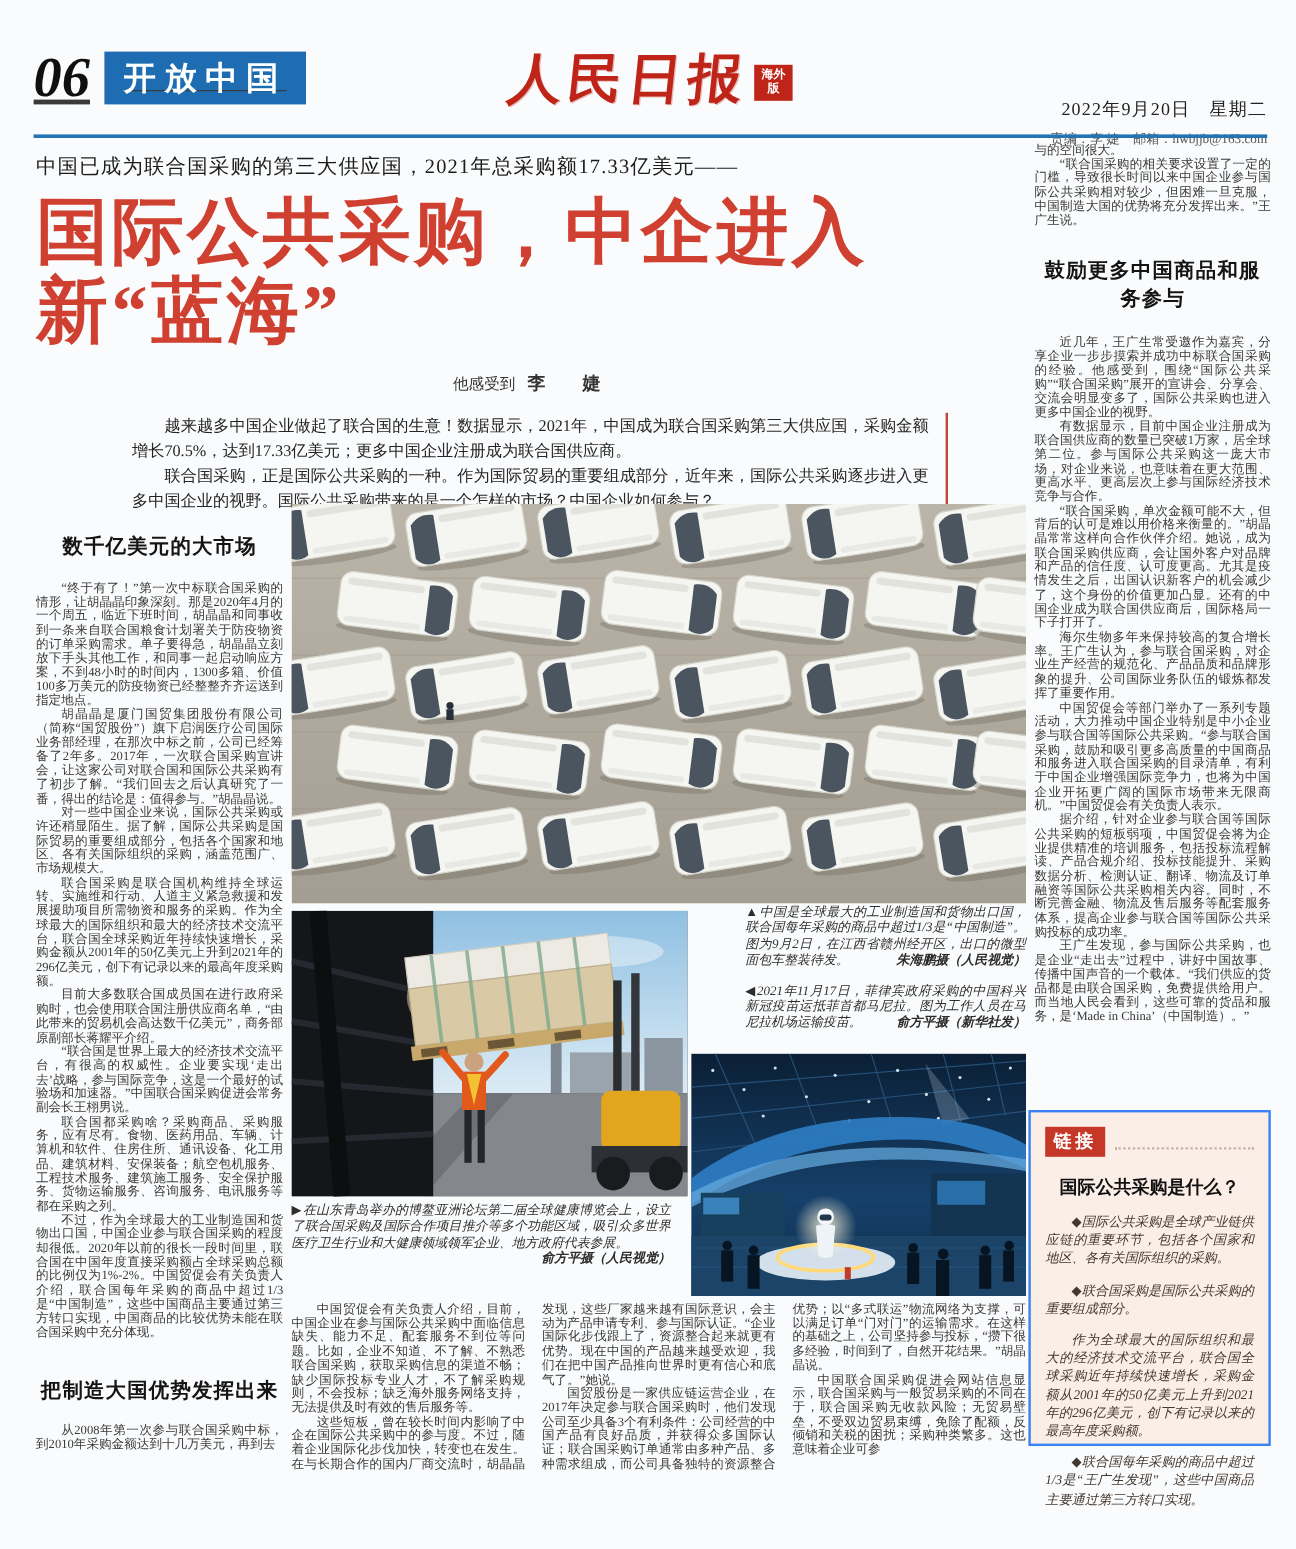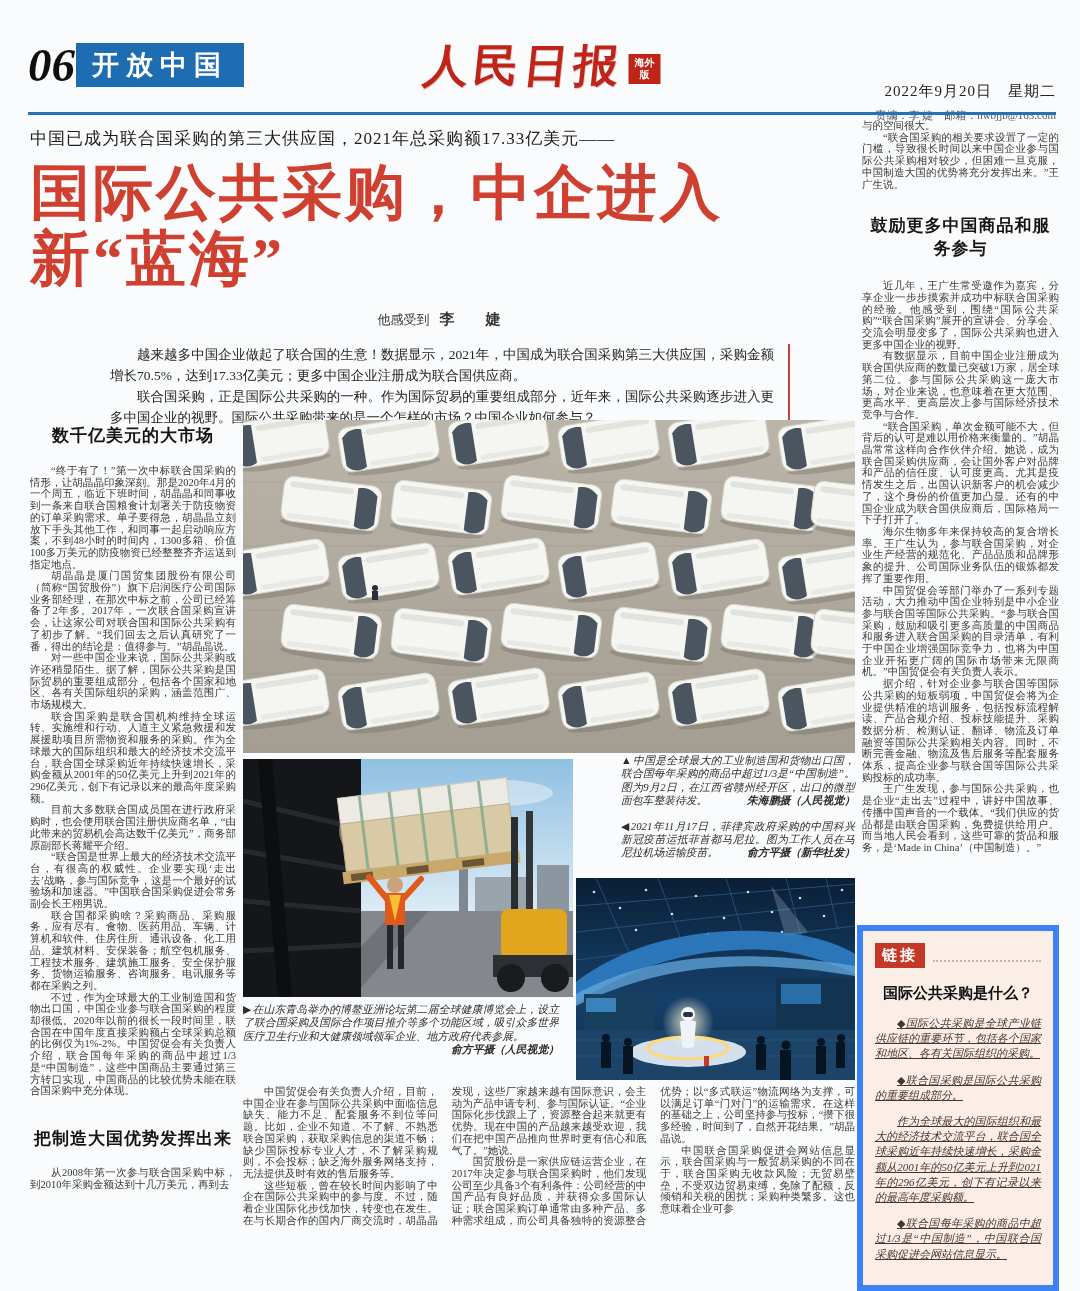--- a/index.html
+++ b/index.html
@@ -1,21 +1,21 @@
 <!DOCTYPE html>
 <html><head>
 <meta charset="utf-8">
 <style>
   html,body{margin:0;padding:0;background:#e9eaec;}
   .page{position:relative;width:1080px;height:1291px;margin:0 auto;background:#fafbfc;
         font-family:"Liberation Serif","DejaVu Serif",serif;color:#3a3a3a;overflow:hidden;}
 
   
   .header{position:absolute;left:28px;top:36px;right:24px;height:70px;}
-  .header-left{position:absolute;left:0;top:0;display:flex;align-items:center;gap:1px;}
+  .header-left{position:absolute;left:0;top:0;display:flex;align-items:center;gap:12px;text-decoration:underline;}
   .pageno{font-size:47px;font-style:italic;font-weight:bold;color:#0f0f0f;line-height:58px;}
   .section-box{background:#1e6cb2;padding:7px 16px;}
   .section-text{font-family:"Liberation Sans","DejaVu Sans",sans-serif;color:#fff;font-weight:bold;
                 font-size:27px;letter-spacing:7px;line-height:30px;}
   .masthead{position:absolute;left:50%;transform:translateX(-50%);top:0;display:flex;align-items:flex-start;gap:5px;}
   .masthead-script{font-size:45px;font-weight:900;color:#bf2418;letter-spacing:5px;line-height:60px;
                    transform:skewX(-6deg);text-shadow:1px 1px 0 rgba(191,36,24,.3);}
   .edition-box{margin-top:18px;width:28px;background:#bf2418;color:#fff;font-size:10px;line-height:12px;
                text-align:center;padding:3px 2px;font-family:"Liberation Sans",sans-serif;font-weight:bold;}
   .dateblock{position:absolute;right:0;top:10px;text-align:right;}
@@ -33,21 +33,21 @@
   .lede{margin:15px 0 0 80px;width:664px;border-right:2px solid #c0443a;padding-right:14px;}
   .lede p{margin:0;text-indent:2em;font-size:13.5px;line-height:21px;text-align:justify;color:#252525;}
 
   
   .sec-head{font-family:"Liberation Sans","DejaVu Sans",sans-serif;font-size:17px;color:#141414;
             text-align:center;margin:0;font-weight:bold;letter-spacing:1px;}
   .bp{margin:0;font-size:10.5px;line-height:11.7px;text-align:justify;text-indent:2em;color:#383838;}
   .noindent{text-indent:0;}
 
   .col1{position:absolute;left:30px;top:420px;width:206px;height:871px;overflow:hidden;}
-  .col1 .sec-head.first{margin:4px 0 18px;}
+  .col1 .sec-head.first{margin:24px 0 18px;}
   .col1 .sec-head.second{margin:30px 0 17px;}
 
   .col5{position:absolute;left:862px;top:120px;width:197px;height:1171px;}
   .col5 .sec-head{margin:24px 0 20px;}
 
   .bottom-cols{position:absolute;left:243px;top:1086px;width:612px;height:202px;
                column-count:3;column-gap:14px;overflow:hidden;}
 
   
   .photos{position:absolute;left:243px;top:420px;width:612px;height:662px;}
@@ -55,30 +55,30 @@
   .photo-forklift{position:absolute;left:0;top:339px;width:330px;height:238px;display:block;}
   .cap12{position:absolute;left:378px;top:334px;width:234px;}
   .photo-expo{position:absolute;left:333px;top:458px;width:279px;height:202px;display:block;}
   .caption3{position:absolute;left:0;top:583px;width:316px;}
   .caption{font-size:10.8px;line-height:13.4px;text-align:justify;color:#2d2d2d;font-style:italic;}
   .caption + .caption{margin-top:12px;}
   .cap-marker{font-style:normal;margin-right:1px;}
   .credit{float:right;font-weight:bold;padding-left:8px;}
 
   
-  .linkbox{position:absolute;left:-5px;top:805px;width:202px;height:366px;box-sizing:border-box;
-           background:#fbeee7;border:6px solid #3b82f6;padding:12px 12px 0;}
+  .linkbox{position:absolute;left:-5px;top:805px;width:202px;height:280px;box-sizing:border-box;
+           background:#fbeee7;border:2px solid #3b82f6;padding:12px 12px 0;}
   .linkbox-head{display:flex;align-items:center;}
   .chip{background:#c53726;color:#fff;font-family:"Liberation Sans",sans-serif;font-weight:bold;
         font-size:15px;padding:3px 7px;letter-spacing:3px;}
   .dots{flex:1;margin-left:8px;border-bottom:2px dotted #c9b3a4;height:0;transform:translateY(5px);}
   .linkbox-title{font-family:"Liberation Sans","DejaVu Sans",sans-serif;font-weight:bold;font-size:15px;
                  text-align:center;margin:16px 0 13px;color:#111;}
   .lb{margin:0 0 11px;font-size:11px;line-height:15.2px;text-align:justify;text-indent:2em;
-      font-style:italic;color:#43372e;text-decoration:underline;}
+      font-style:italic;color:#43372e;}
 </style>
 </head>
 <body>
 
 <div class="page">
 
   <div class="header">
     <div class="header-left">
       <span class="pageno">06</span>
       <span class="section-box"><span class="section-text">开放中国</span></span>
@@ -336,17 +336,17 @@
 
     <div class="linkbox">
       <div class="linkbox-head">
         <span class="chip">链接</span>
         <span class="dots"></span>
       </div>
       <div class="linkbox-title">国际公共采购是什么？</div>
       <p class="lb">◆国际公共采购是全球产业链供应链的重要环节，包括各个国家和地区、各有关国际组织的采购。</p>
       <p class="lb">◆联合国采购是国际公共采购的重要组成部分。</p>
       <p class="lb">作为全球最大的国际组织和最大的经济技术交流平台，联合国全球采购近年持续快速增长，采购金额从2001年的50亿美元上升到2021年的296亿美元，创下有记录以来的最高年度采购额。</p>
-      <p class="lb">◆联合国每年采购的商品中超过1/3是“中国制造”，中国联合国采购促进会网站信息显示。</p>
+      <p class="lb">◆联合国每年采购的商品中超过1/3是“王广生发现”，这些中国商品主要通过第三方转口实现。</p>
     </div>
   </div>
 
 </div>
 
 </body></html>

